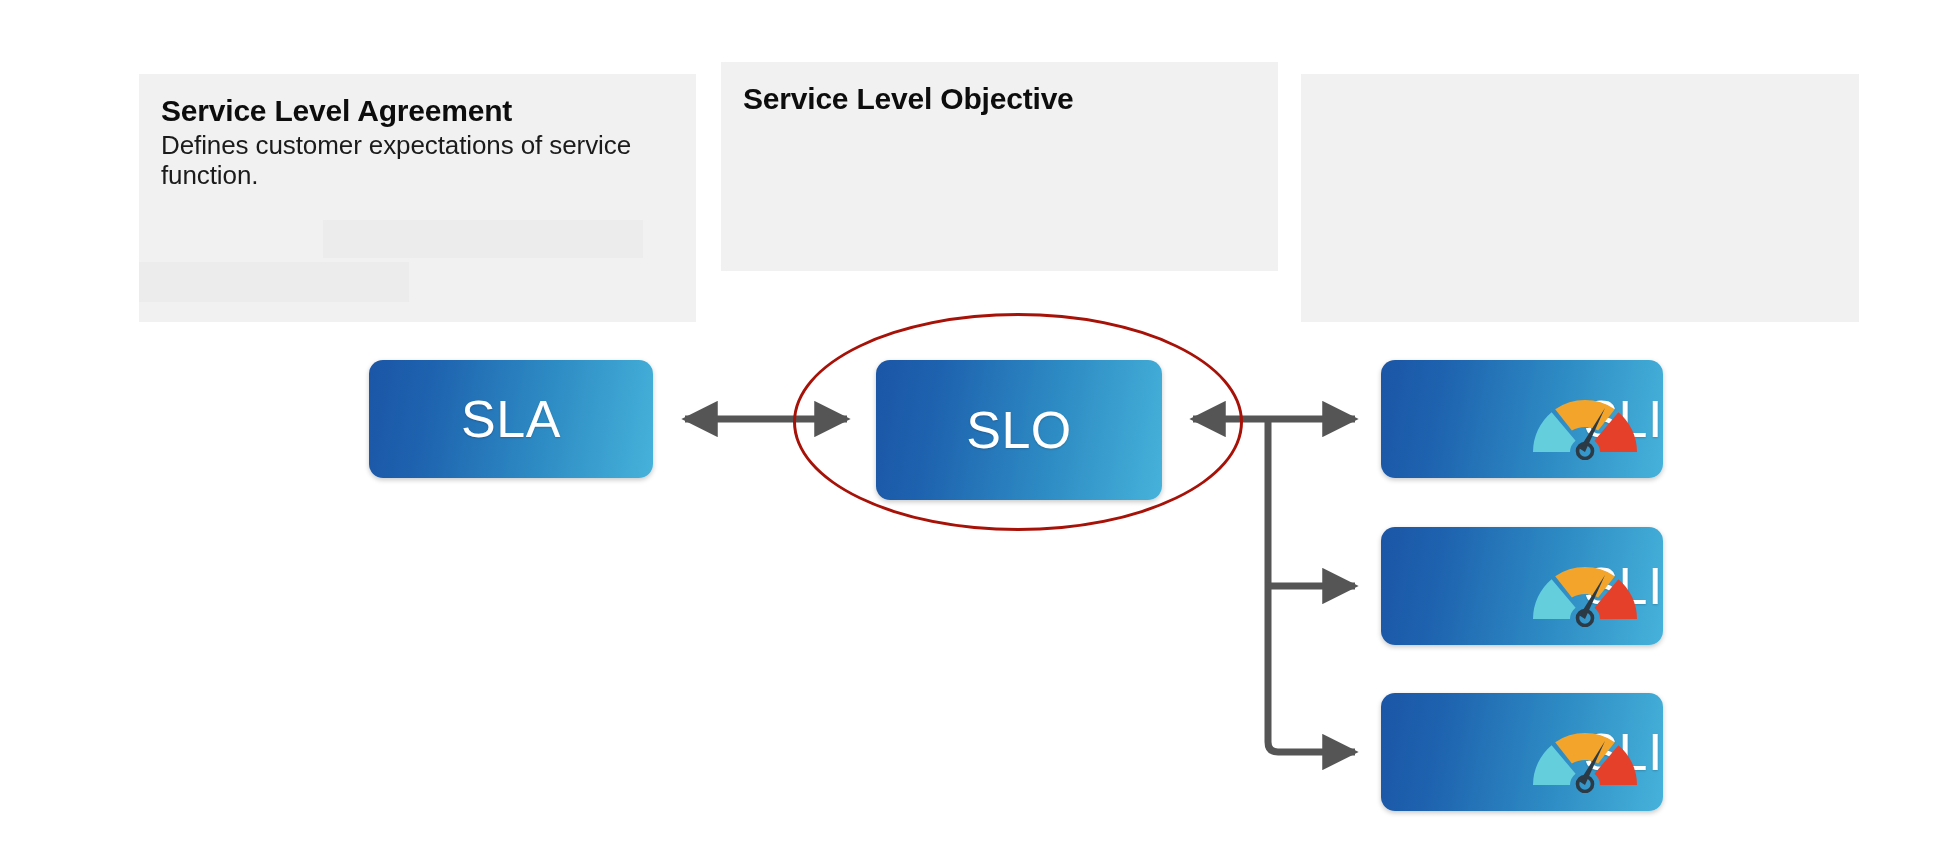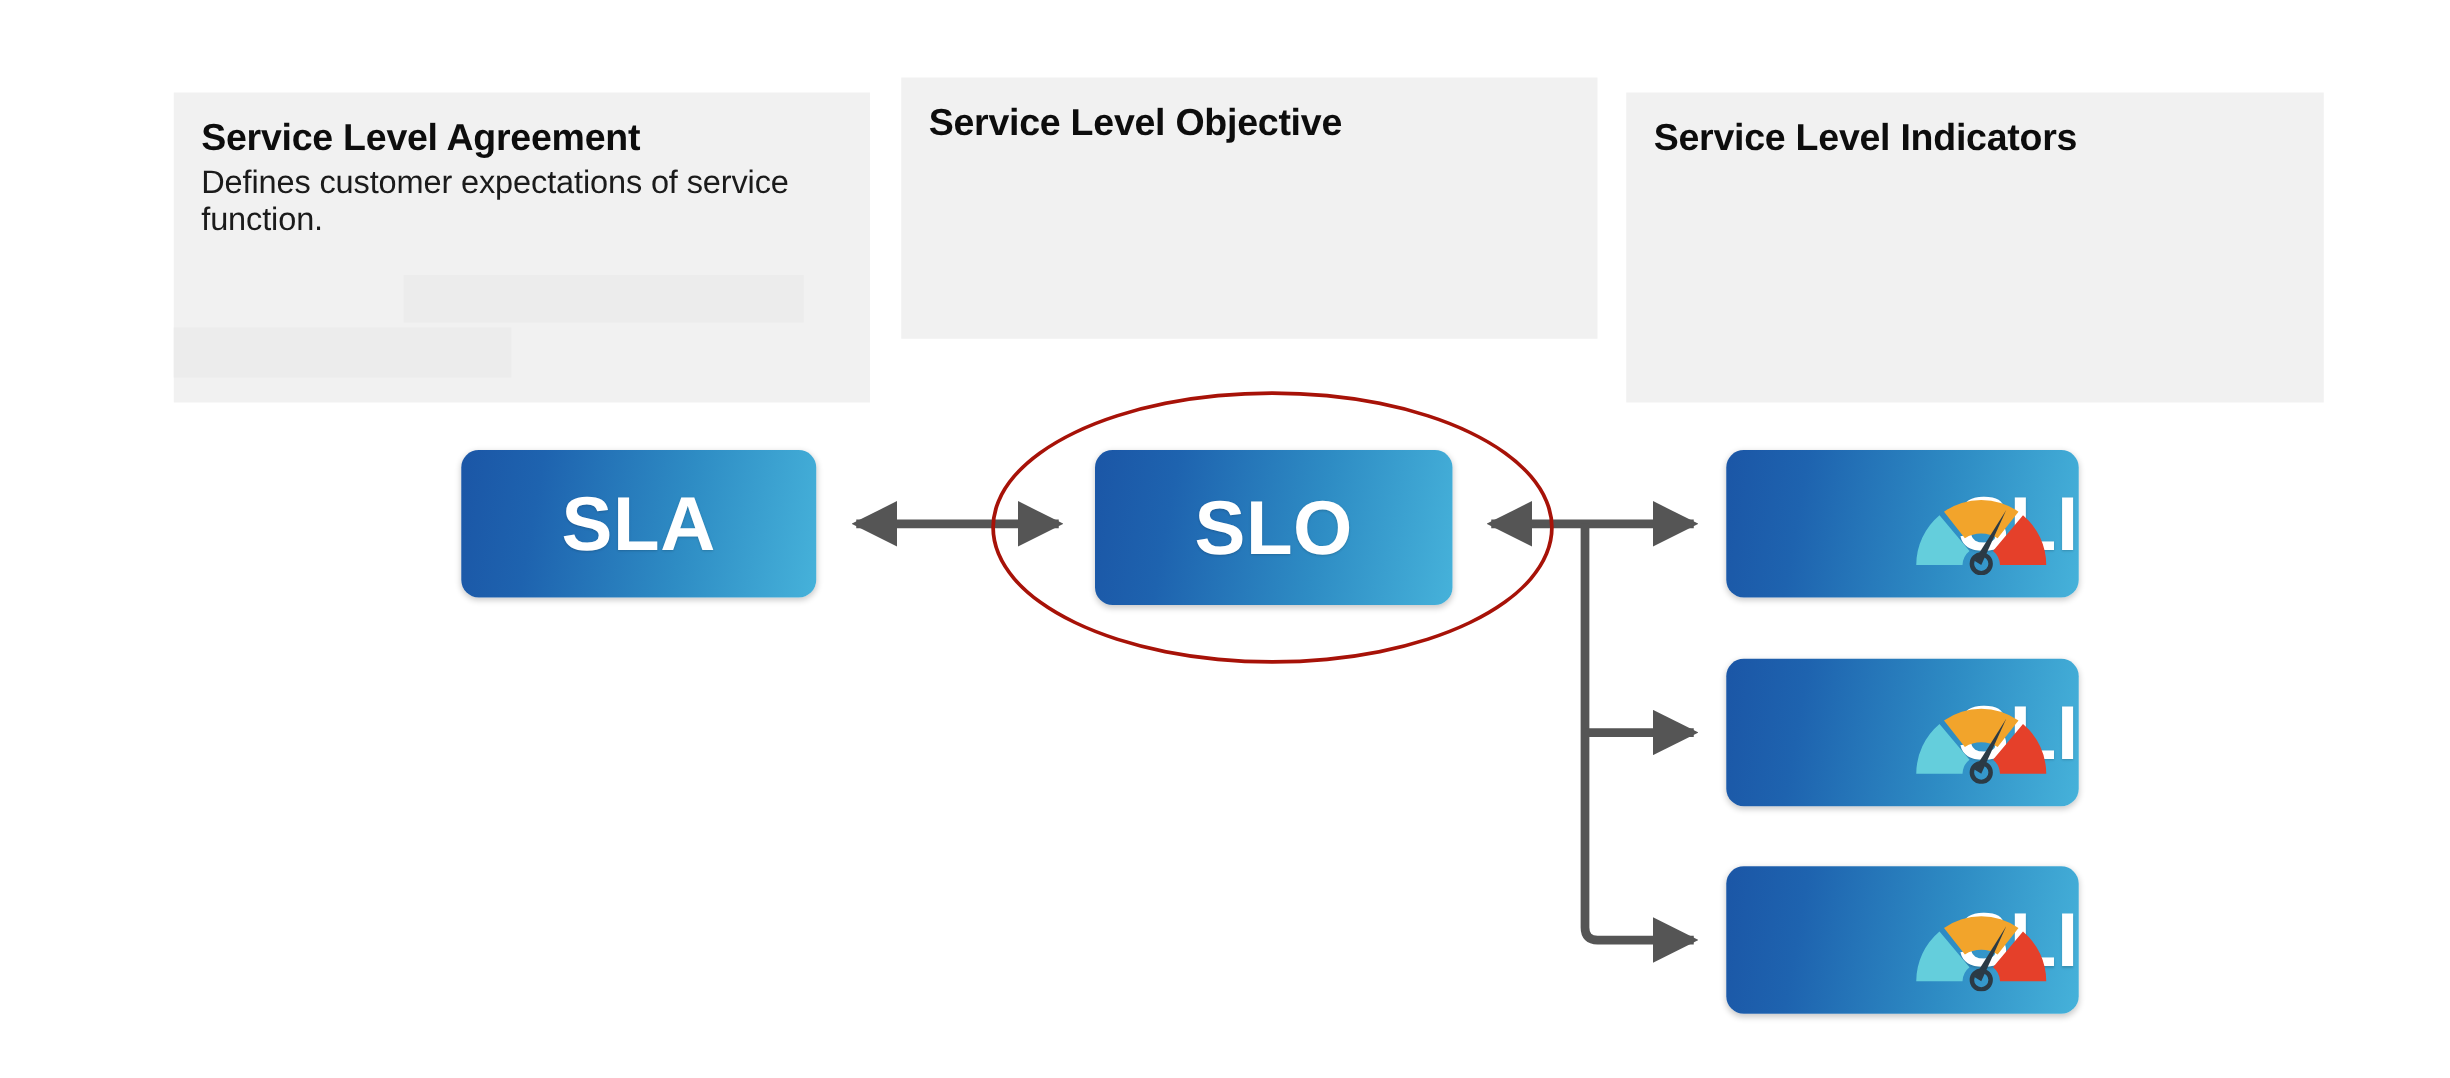--- a/index.html
+++ b/index.html
@@ -57,22 +57,22 @@
     position: absolute;
     border-radius: 14px;
     background: linear-gradient(100deg, #1B56A6 0%, #1E63AF 22%, #2E8CC4 62%, #46B2DA 100%);
     box-shadow: 0 2px 5px rgba(0,0,0,0.22);
     display: flex;
     align-items: center;
     box-sizing: border-box;
   }
   .node-label {
     color: #ffffff;
-    font-weight: bold;
-    font-size: 61px;
+    font-weight: normal;
+    font-size: 52px;
     letter-spacing: 0.5px;
     line-height: 1;
     text-shadow: 0 1px 2px rgba(0,0,0,0.18);
   }
   .node.center-label {
     justify-content: center;
   }
   .node.split {
     justify-content: flex-end;
     padding-left: 38px;
@@ -107,21 +107,20 @@
     <p class="card-body">Defines customer expectations of service function.</p>
     <div class="skeleton" style="left:184px; top:146px; width:320px; height:38px;"></div>
     <div class="skeleton" style="left:0px; top:188px; width:270px; height:40px;"></div>
   </div>
 
   <div class="card" style="left:700px; top:62px; width:557px; height:209px;">
     <p class="card-title">Service Level Objective</p>
   </div>
 
   <div class="card" style="left:1280px; top:74px; width:558px; height:248px;">
-    <p class="card-title">Service Level Indicators</p>
   </div>
 
   <svg class="conn" width="1960" height="862">
     <defs>
       <marker id="arrR" viewBox="0 0 10 10" refX="9" refY="5" markerWidth="5.2" markerHeight="5.2" orient="auto-start-reverse">
         <path d="M 0 0 L 10 5 L 0 10 z" fill="#555555"></path>
       </marker>
       <marker id="arrL" viewBox="0 0 10 10" refX="9" refY="5" markerWidth="5.2" markerHeight="5.2" orient="auto-start-reverse">
         <path d="M 0 0 L 10 5 L 0 10 z" fill="#555555"></path>
       </marker>
@@ -138,21 +137,21 @@
       <path d="M 1247 419 L 1247 742 Q 1247 752 1257 752 L 1334 752" fill="none" stroke="#555555" stroke-width="7" stroke-linecap="butt" marker-end="url(#arrR)"></path>
 
       <line x1="1247" y1="586" x2="1334" y2="586" stroke="#555555" stroke-width="7" marker-end="url(#arrR)"></line>
     </g>
   </svg>
 
   <div class="node center-label" style="left:348px; top:360px; width:284px; height:118px;">
     <span class="node-label">SLA</span>
   </div>
 
-  <div class="node center-label" style="left:855px; top:360px; width:286px; height:124px;">
+  <div class="node center-label" style="left:855px; top:360px; width:286px; height:140px;">
     <span class="node-label">SLO</span>
   </div>
 
   <div class="node split" style="left:1360px; top:360px; width:282px; height:118px;">
     <span class="node-label">SLI</span>
     <span class="gauge-wrap">
       <svg viewBox="0 0 120 80" width="120" height="80">
         <path d="M 8 72 A 52 52 0 0 1 26.6 32.2 L 50.6 60.8 A 15 15 0 0 0 45 72 Z" fill="#64CEDC"></path>
         <path d="M 30.2 29.3 A 52 52 0 0 1 89.8 29.3 L 73.1 50.6 A 25 25 0 0 0 46.9 50.6 Z" fill="#F2A42B"></path>
         <path d="M 93.4 32.2 A 52 52 0 0 1 112 72 L 75 72 A 15 15 0 0 0 69.4 60.8 Z" fill="#E5402A"></path>

